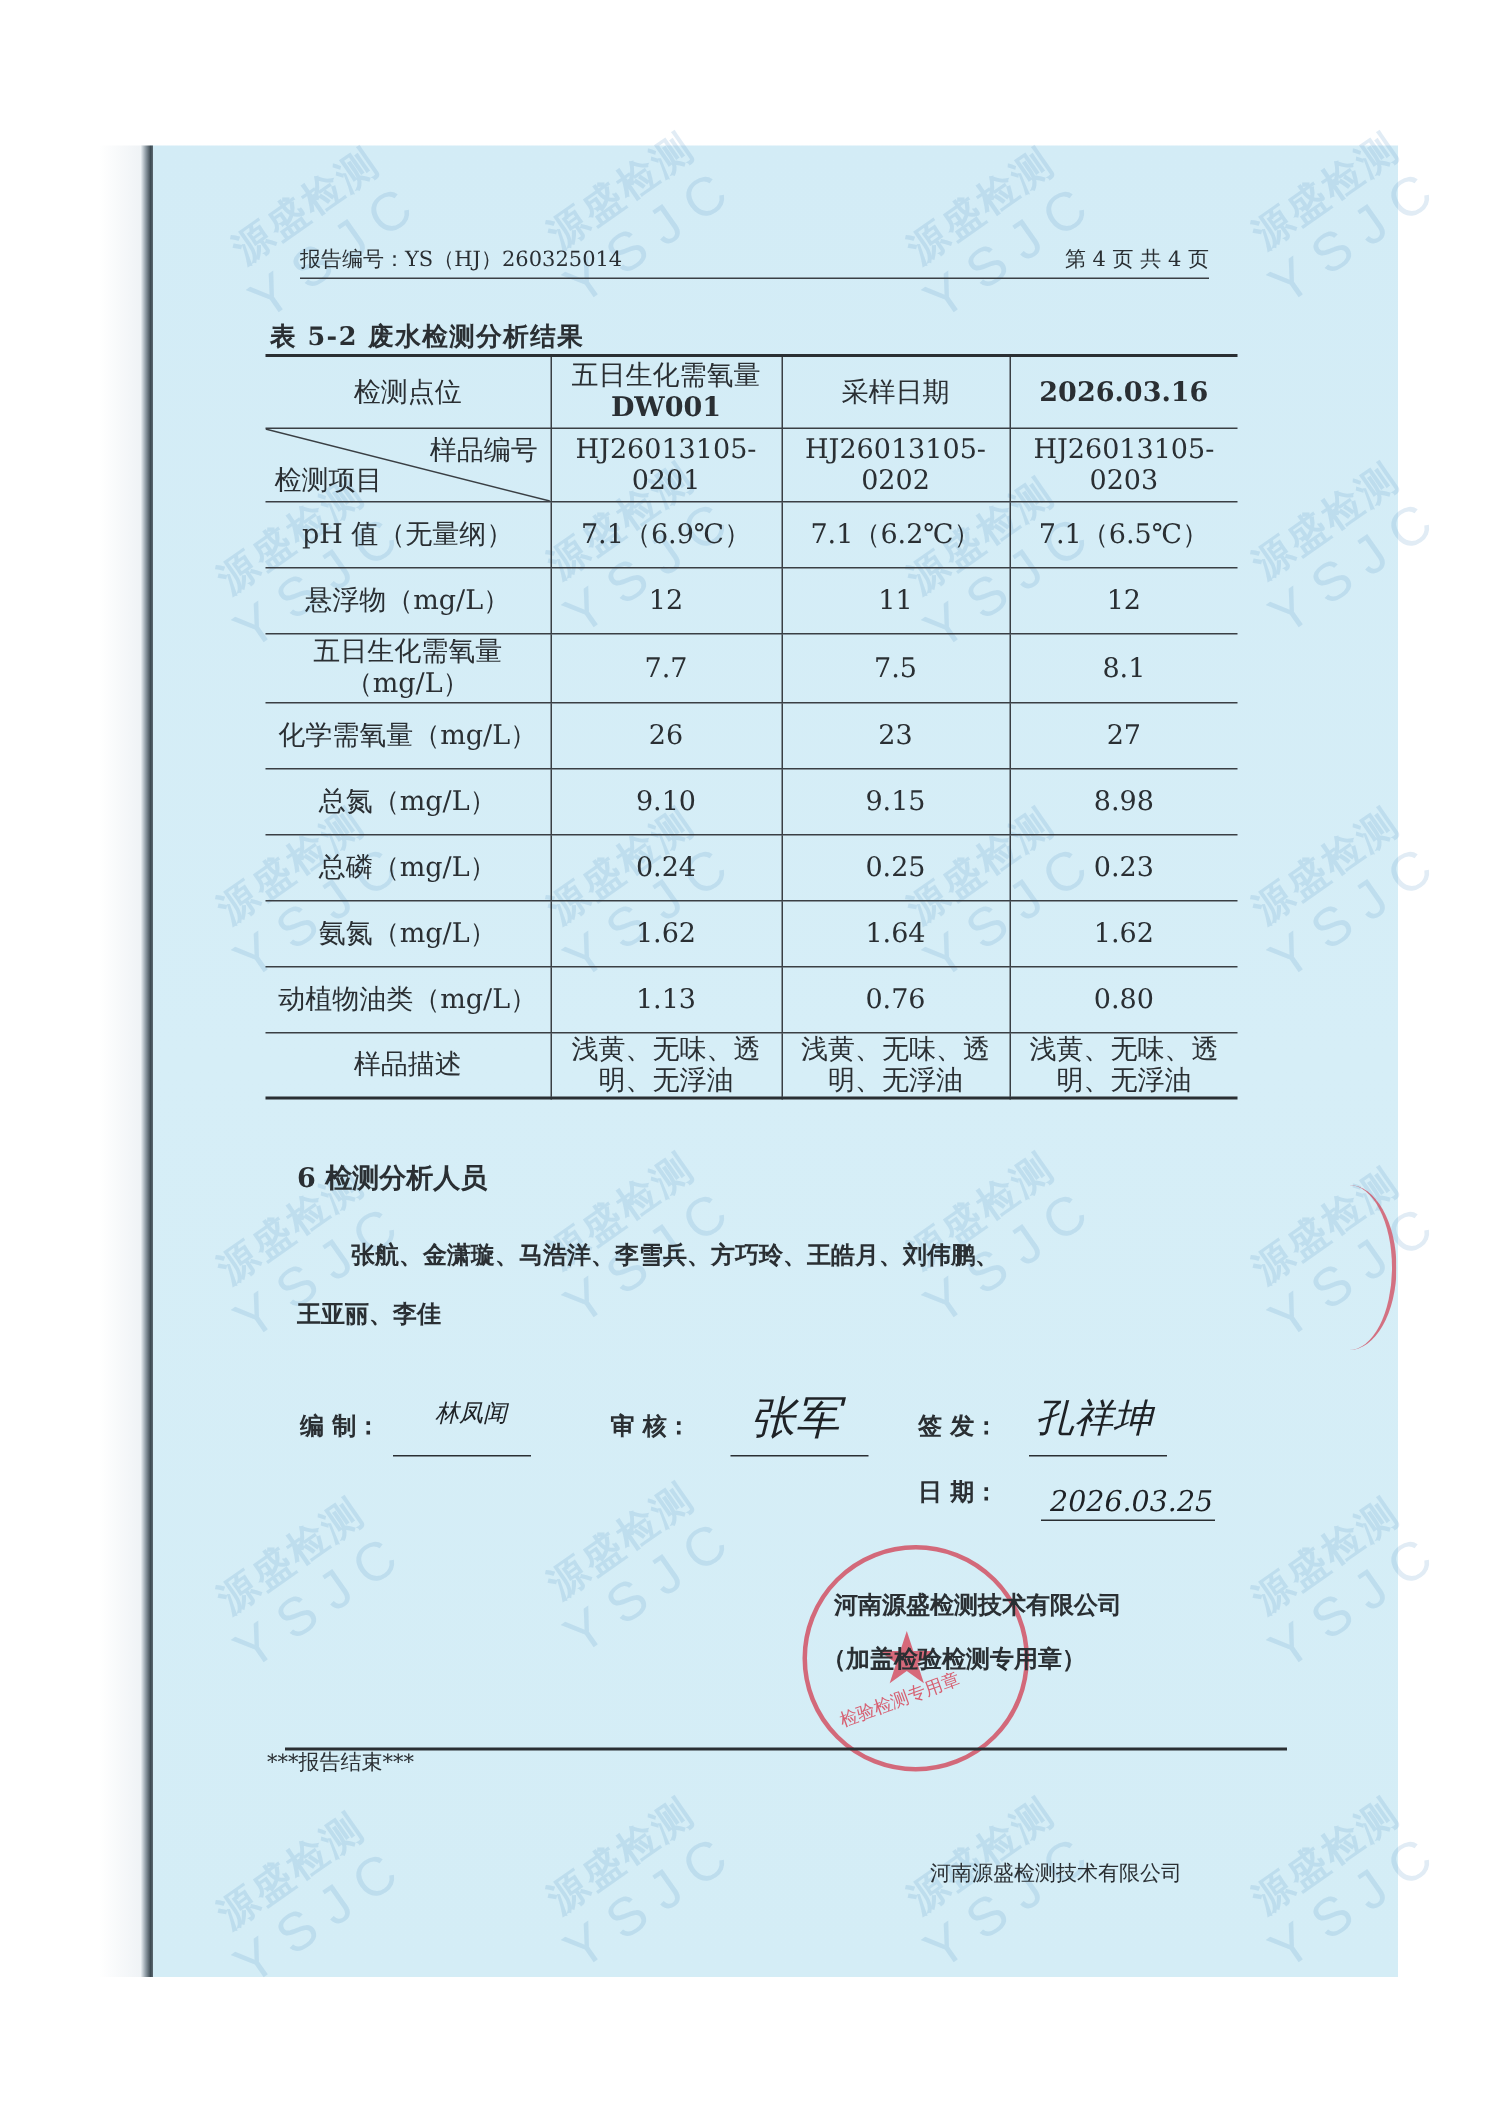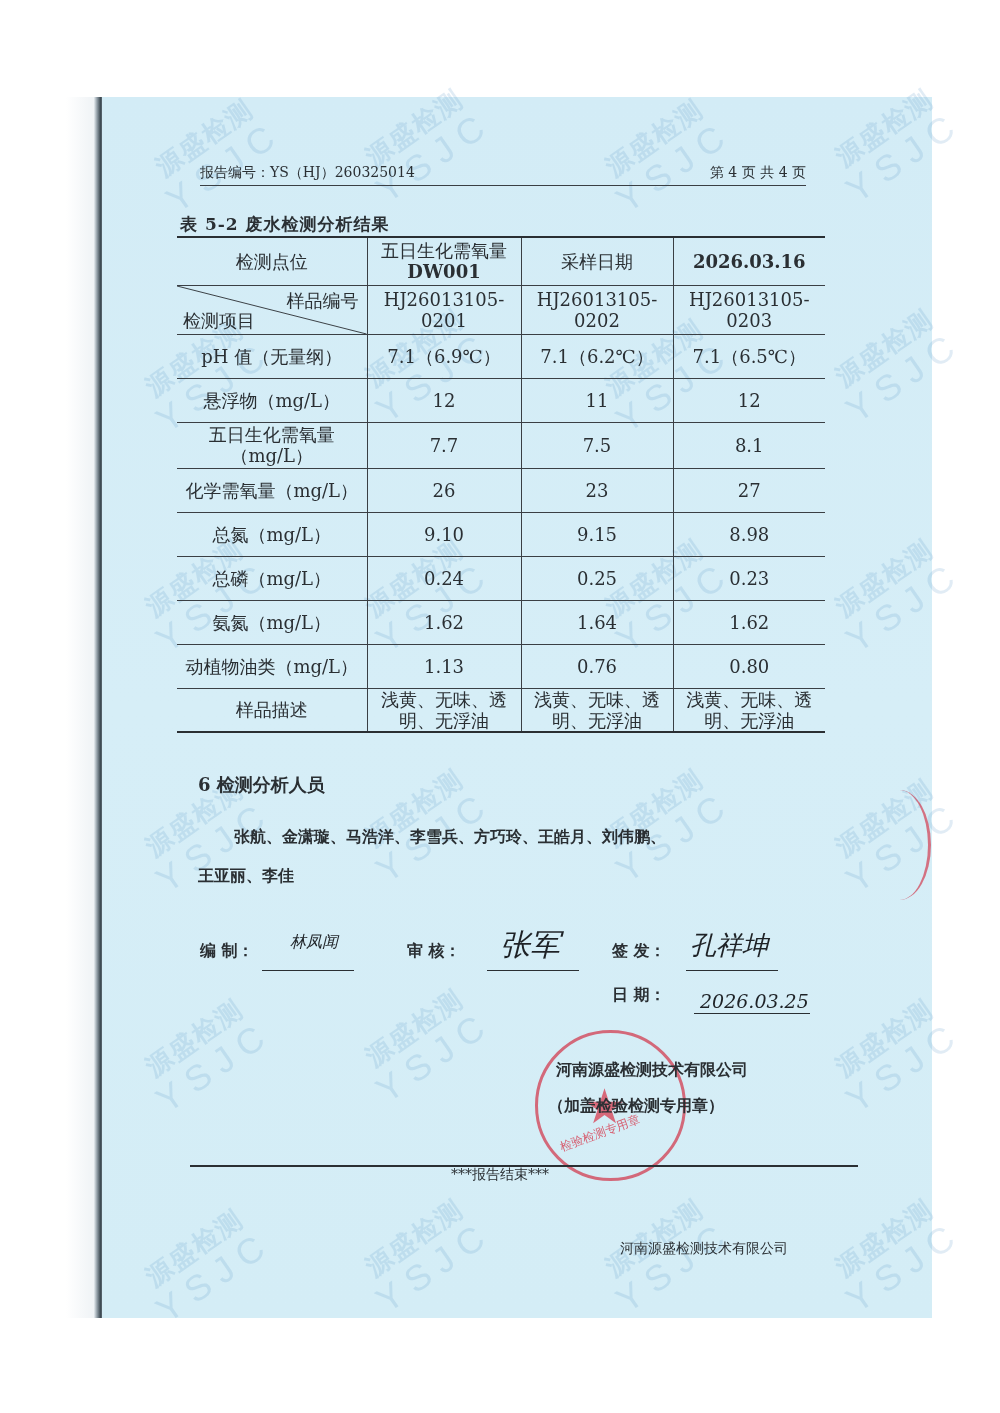--- a/index.html
+++ b/index.html
@@ -53,21 +53,21 @@
 
   .company-block { position:absolute; left:556px; top:1052px; font-size:16px; font-weight:bold; line-height:36px; }
   .stamp { position:absolute; left:535px; top:1030px; width:145px; height:145px; border-radius:50%;
     border: 3px solid rgba(210,60,80,0.75); }
   .stamp .star { position:absolute; left:45px; top:45px; font-size:48px; color:rgba(215,60,80,0.75); font-family:"DejaVu Sans",sans-serif; }
   .stamp .txt { position:absolute; left:20px; top:92px; font-size:12px; color:rgba(215,60,80,0.8); transform:rotate(-20deg); font-family:"DejaVu Sans",sans-serif; }
   .stamp-arc { position:absolute; left:868px; top:790px; width:60px; height:110px; border-radius:50%;
     border-right:3px solid rgba(210,60,80,0.7); border-left:none; border-top:none; border-bottom:none; }
 
   .end-line { position:absolute; left:190px; top:1165px; width:668px; border-top:2px solid #2a2f33; }
-  .end-text { position:absolute; left:190px; top:1166px; width:620px; text-align:center; font-size:14px; }
+  .end-text { position:absolute; left:178px; top:1166px; width:620px; text-align:left; font-size:14px; }
   .footer-company { position:absolute; left:620px; top:1240px; font-size:14px; }
 </style>
 </head>
 <body>
 
 <div class="shadow-left"></div>
 <div class="page"></div>
 <div class="binding"></div>
 
 <div class="watermark" style="left:150px;top:120px;">

